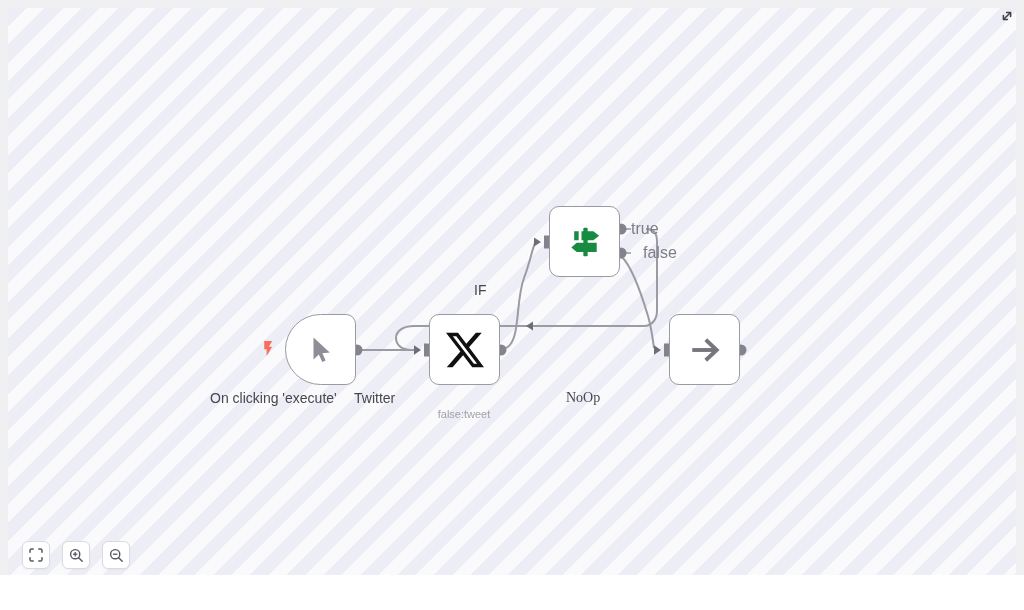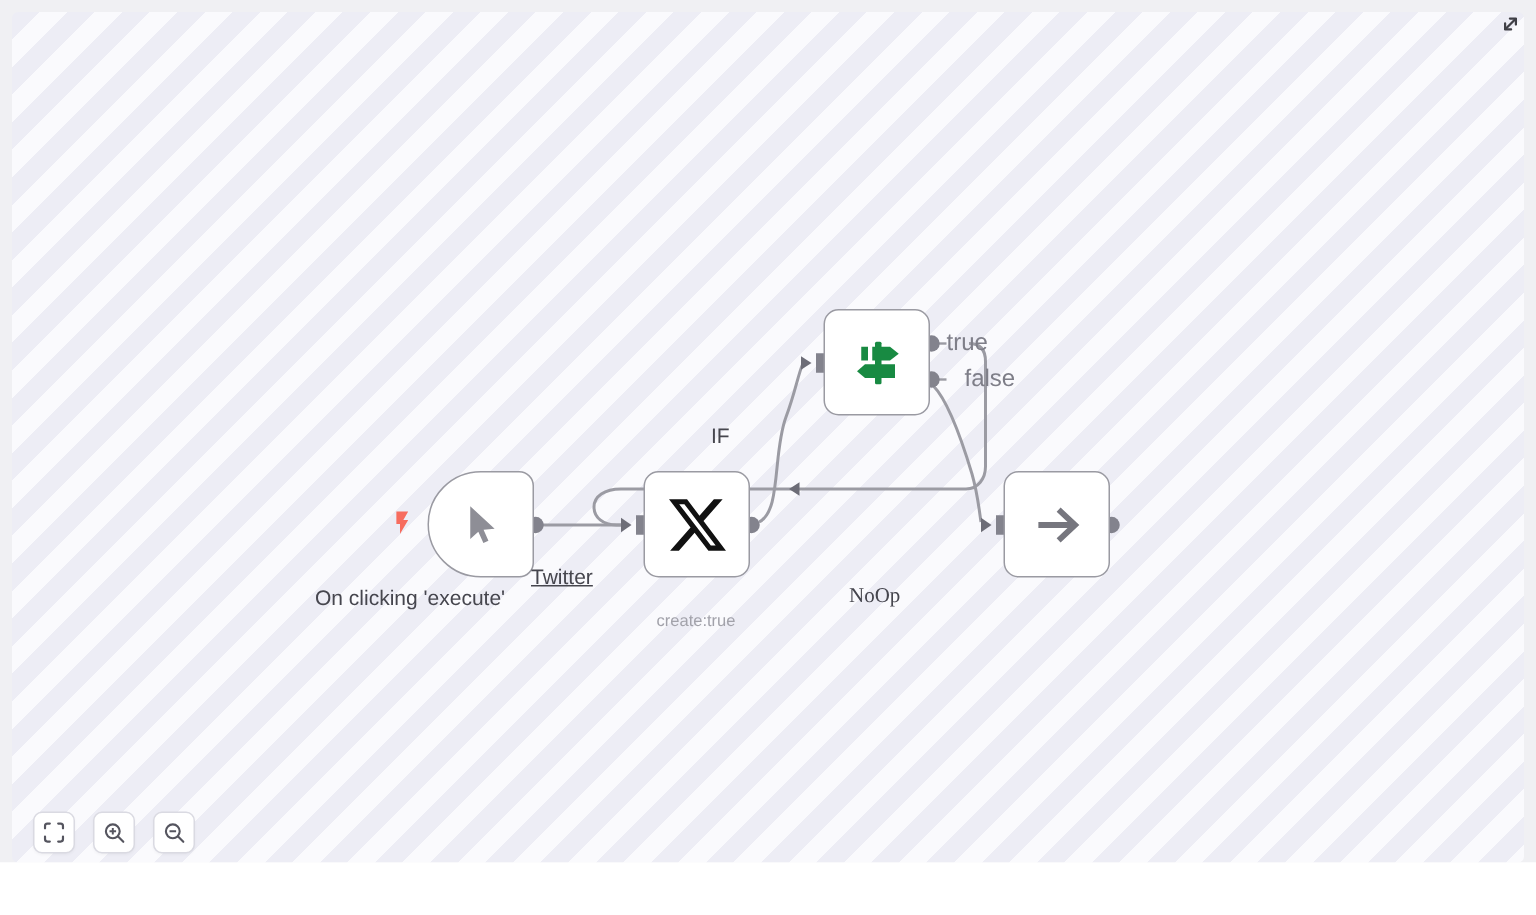--- a/index.html
+++ b/index.html
@@ -34,21 +34,21 @@
   .node-trigger{left:285px;top:314px;border-radius:36px 10px 10px 36px;}
   .node-twitter{left:429px;top:314px;}
   .node-if{left:549px;top:206px;}
   .node-noop{left:669px;top:314px;}
 
   .node-label{
     position:absolute;width:220px;
     font-size:14px;color:#46464e;
   }
   .label-trigger{left:210px;top:390px;}
-  .label-twitter{left:354px;top:376px;text-decoration:underline;}
+  .label-twitter{left:354px;top:390px;}
   .label-if{left:474px;top:282px;}
   .label-noop{left:566px;top:390px;font-family:Liberation Serif, serif;}
   .node-sublabel{
     position:absolute;width:220px;text-align:center;
     font-size:11px;color:#a2a2aa;left:354px;top:408px;
   }
   .branch-label{
     position:absolute;font-size:16px;color:#7e7e88;line-height:10px;
   }
   .branch-true{left:631px;top:224px;}
@@ -132,21 +132,21 @@
 
 <div class="node node-noop">
   <svg width="36" height="36" viewBox="0 0 24 24">
     <path d="M3.5 12 H19" stroke="#76767e" stroke-width="2.6" fill="none"></path>
     <path d="M12.5 5.2 L19.8 12 L12.5 18.8" stroke="#76767e" stroke-width="2.6" fill="none"></path>
   </svg>
 </div>
 
 <div class="node-label label-trigger">On clicking 'execute'</div>
 <div class="node-label label-twitter">Twitter</div>
-<div class="node-sublabel">create:true</div>
+<div class="node-sublabel">false:tweet</div>
 <div class="node-label label-if">IF</div>
 <div class="node-label label-noop">NoOp</div>
 
 <div class="branch-label branch-true">true</div>
 <div class="branch-label branch-false">false</div>
 
 <div class="controls">
   <button class="ctl-btn">
     <svg width="14" height="14" viewBox="0 0 14 14">
       <g stroke="#55555f" stroke-width="1.5" fill="none" stroke-linecap="round">

